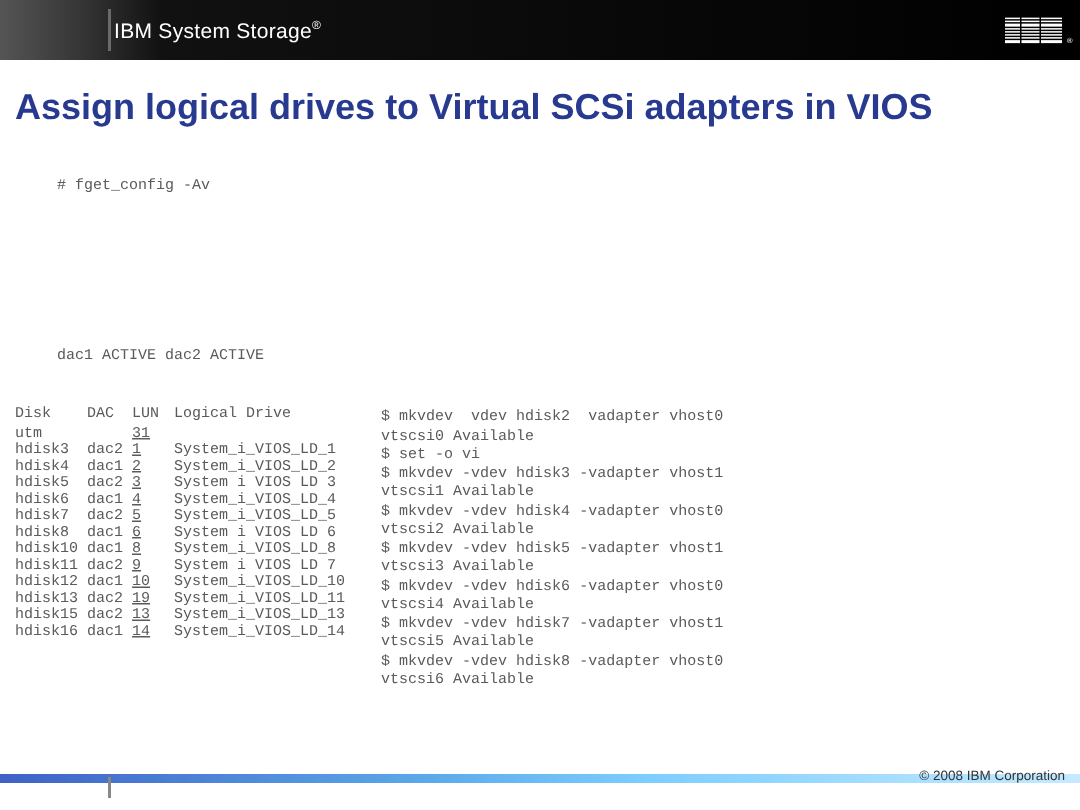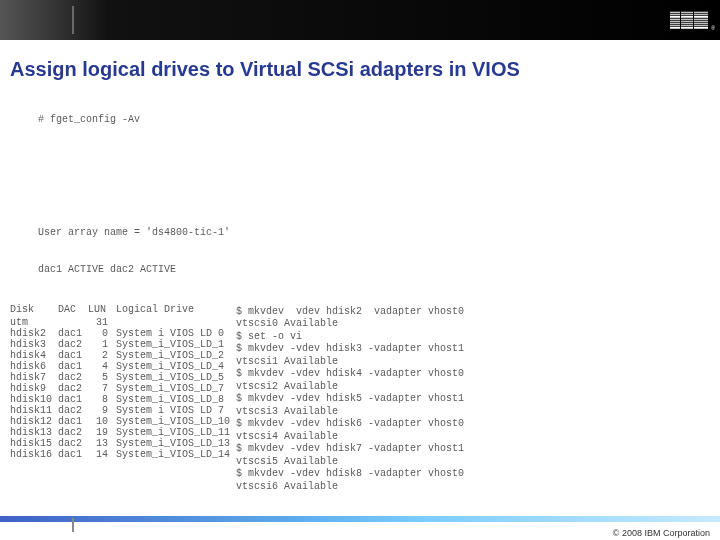--- a/index.html
+++ b/index.html
@@ -44,56 +44,57 @@
   }
   .logo .col { display: flex; flex-direction: column; gap: 1px; }
   .logo .bar { height: 1.2px; background: #fff; }
   .logo .c1 .bar { width: 10px; }
   .logo .c2 .bar { width: 12px; }
   .logo .c3 .bar { width: 14px; }
   .logo .tm { color:#fff; font-size:5px; position:absolute; right:-7px; bottom:-2px; }
 
   .page-title {
     color: #283a90;
-    font-size: 20px;
+    font-size: 24px;
     padding: 18px 6px 8px 10px;
   }
 
   .content {
     position: relative;
     padding: 0 10px;
   }
   .term {
     font-family: "Courier New", Courier, monospace;
     font-size: 10px;
     line-height: 1.25;
     color: #5a5a5a;
     white-space: pre;
   }
   .cols {
     display: flex;
+    gap: 18px;
     margin-top: 2px;
   }
   .left-col { flex: 0 0 auto; }
   .right-col { flex: 0 0 auto; padding-top: 2px; }
 
   table.disk {
     font-family: "Courier New", Courier, monospace;
     font-size: 10px;
     color: #5a5a5a;
     border-collapse: collapse;
   }
   table.disk th, table.disk td {
     text-align: left;
     padding: 0 6px 0 0;
     font-weight: normal;
     white-space: pre;
   }
   table.disk th { padding-bottom: 2px; }
-  table.disk td.lun { text-align: right; padding-right: 8px; min-width:28px; }
+  table.disk td.lun { padding-right: 8px; min-width:28px;text-decoration:underline; }
 
   .footer {
     position: absolute;
     bottom: 0;
     left: 0;
     right: 0;
     height: 26px;
   }
   .footer .stripe {
     position: absolute;
@@ -108,31 +109,34 @@
     position: absolute;
     left: 72px;
     bottom: 8px;
     width: 2px;
     height: 14px;
     background: #888;
   }
   .copyright {
     position: absolute;
     right: 10px;
-    bottom: 2px;
+    bottom: 18px;
     font-size: 9px;
     color: #333;
     text-align: right;
   }
 </style>
 </head>
 <body>
 
 <div class="header">
   <div class="vbar"></div>
+  <div class="header-title">
+    <span>IBM System Storage</span><sup>®</sup>
+  </div>
   <div class="logo" aria-label="IBM">
     <div class="col c1">
         <div class="bar"></div>
         <div class="bar"></div>
         <div class="bar"></div>
         <div class="bar"></div>
         <div class="bar"></div>
         <div class="bar"></div>
         <div class="bar"></div>
         <div class="bar"></div>
@@ -162,21 +166,20 @@
 </div>
 
 <h1 class="page-title">Assign logical drives to Virtual SCSi adapters in VIOS</h1>
 
 <div class="content">
 
   <div class="term" style="padding-left:28px;">
     <div># fget_config -Av</div>
     <div>&nbsp;</div>
     <div>&nbsp;</div>
-    <div>User array name = 'ds4800-tic-1'</div>
     <div>dac1 ACTIVE dac2 ACTIVE</div>
   </div>
 
   <div class="cols">
     <div class="left-col">
       <table class="disk">
         <thead>
           <tr>
             <th>Disk</th>
             <th>DAC</th>
@@ -185,54 +188,54 @@
           </tr>
         </thead>
         <tbody id="disk-body">
             <tr>
               <td>utm</td>
               <td></td>
               <td class="lun">31</td>
               <td></td>
             </tr>
             <tr>
-              <td>hdisk2</td>
-              <td>dac1</td>
-              <td class="lun">0</td>
-              <td>System i VIOS LD 0</td>
-            </tr>
-            <tr>
               <td>hdisk3</td>
               <td>dac2</td>
               <td class="lun">1</td>
               <td>System_i_VIOS_LD_1</td>
             </tr>
             <tr>
               <td>hdisk4</td>
               <td>dac1</td>
               <td class="lun">2</td>
               <td>System_i_VIOS_LD_2</td>
             </tr>
             <tr>
+              <td>hdisk5</td>
+              <td>dac2</td>
+              <td class="lun">3</td>
+              <td>System i VIOS LD 3</td>
+            </tr>
+            <tr>
               <td>hdisk6</td>
               <td>dac1</td>
               <td class="lun">4</td>
               <td>System_i_VIOS_LD_4</td>
             </tr>
             <tr>
               <td>hdisk7</td>
               <td>dac2</td>
               <td class="lun">5</td>
               <td>System_i_VIOS_LD_5</td>
             </tr>
             <tr>
-              <td>hdisk9</td>
-              <td>dac2</td>
-              <td class="lun">7</td>
-              <td>System_i_VIOS_LD_7</td>
+              <td>hdisk8</td>
+              <td>dac1</td>
+              <td class="lun">6</td>
+              <td>System i VIOS LD 6</td>
             </tr>
             <tr>
               <td>hdisk10</td>
               <td>dac1</td>
               <td class="lun">8</td>
               <td>System_i_VIOS_LD_8</td>
             </tr>
             <tr>
               <td>hdisk11</td>
               <td>dac2</td>

